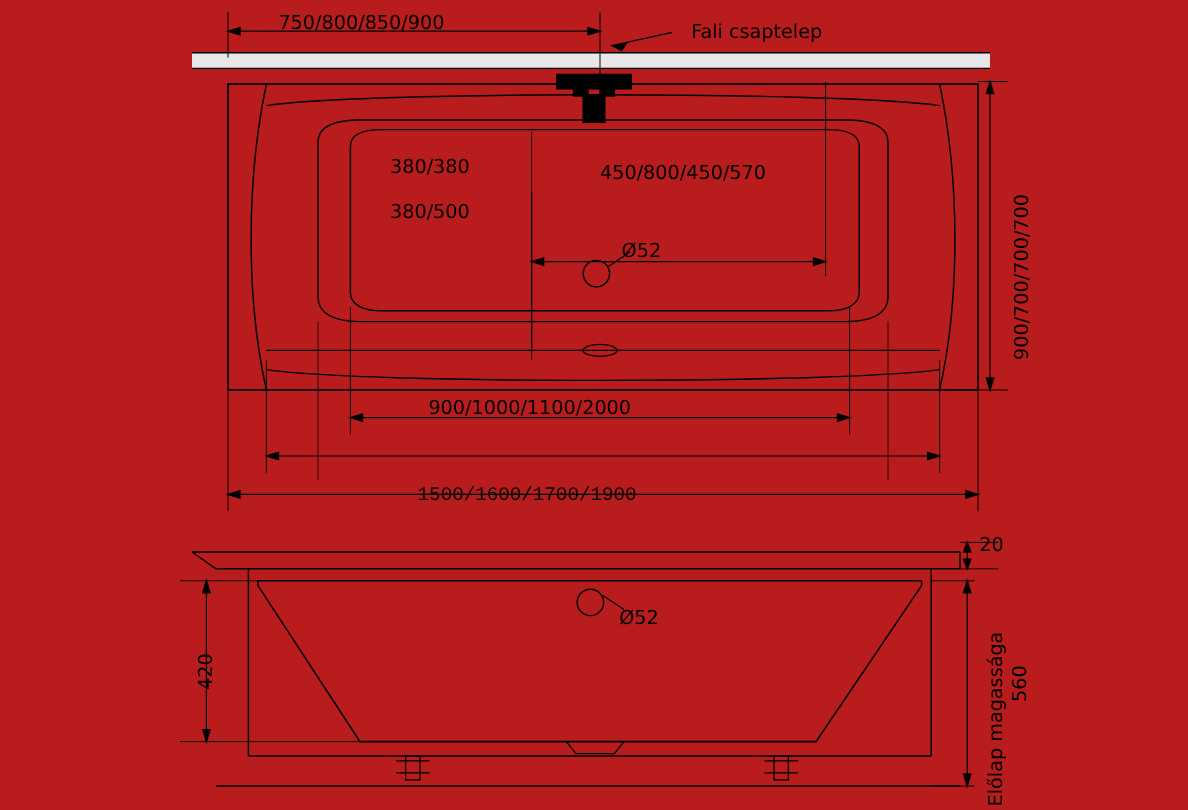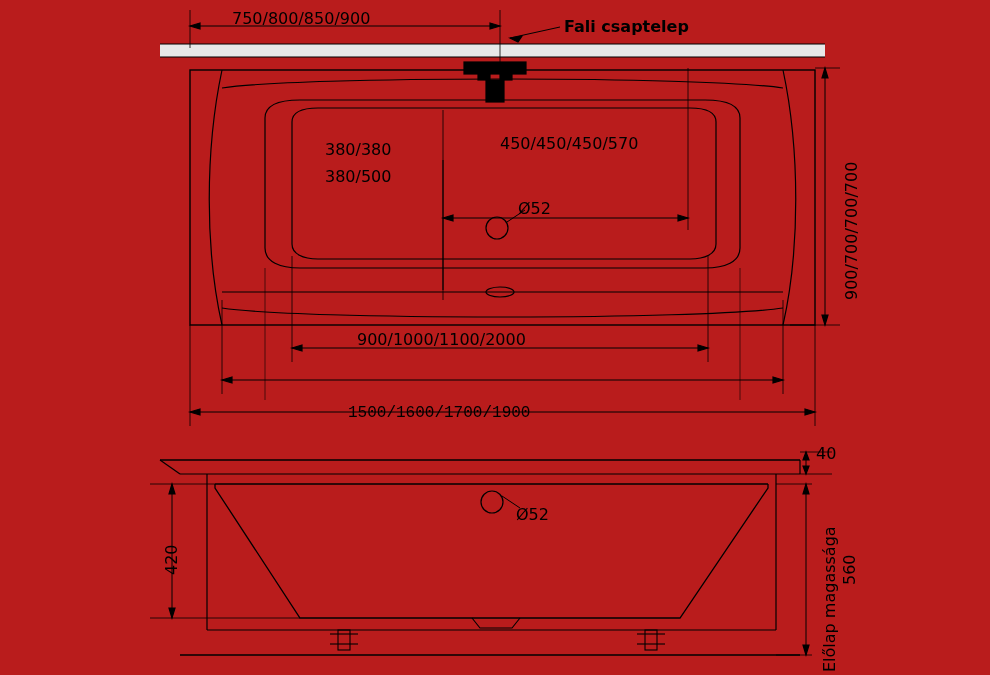--- a/index.html
+++ b/index.html
@@ -172,38 +172,38 @@
       <line x1="776" y1="655" x2="812" y2="655" stroke="#000" stroke-width="0.8"></line>
       <line x1="806" y1="484" x2="806" y2="655" stroke="#000" stroke-width="1"></line>
       <path d="M 806,484 L 803,494 L 809,494 Z" fill="#000"></path>
       <path d="M 806,655 L 803,645 L 809,645 Z" fill="#000"></path>
 
     </g>
   </svg>
 
   <div class="lbl big" style="left:232px; top:9px;">750/800/850/900</div>
 
-  <div class="lbl big" style="left:564px; top:17px;font-weight:bold;">Fali csaptelep</div>
-
-  <div class="lbl big" style="left:325px; top:140px;">380/380</div>
+  <div class="lbl big" style="left:576px; top:17px;">Fali csaptelep</div>
+
+  <div class="lbl big" style="left:325px; top:129px;">380/380</div>
 
   <div class="lbl big" style="left:325px; top:167px;">380/500</div>
 
-  <div class="lbl big" style="left:500px; top:134px;">450/450/450/570</div>
+  <div class="lbl big" style="left:500px; top:134px;">450/800/450/570</div>
 
   <div class="lbl big" style="left:518px; top:199px;">Ø52</div>
 
   <div class="lbl big rot90" style="left:842px; top:300px;">900/700/700/700</div>
 
   <div class="lbl big" style="left:357px; top:330px;">900/1000/1100/2000</div>
 
 
   <div class="lbl big" style="left:348px; top:404px;font-family:Liberation Mono, monospace;">1500/1600/1700/1900</div>
 
-  <div class="lbl big" style="left:816px; top:444px;">40</div>
+  <div class="lbl big" style="left:816px; top:444px;">20</div>
 
   <div class="lbl big rot90" style="left:162px; top:575px;">420</div>
 
   <div class="lbl big rot90" style="left:840px; top:585px;">560</div>
 
   <div class="lbl big rot90" style="left:820px; top:672px;">Előlap magassága</div>
 
   <div class="lbl big" style="left:516px; top:505px;">Ø52</div>
 
 </div>

